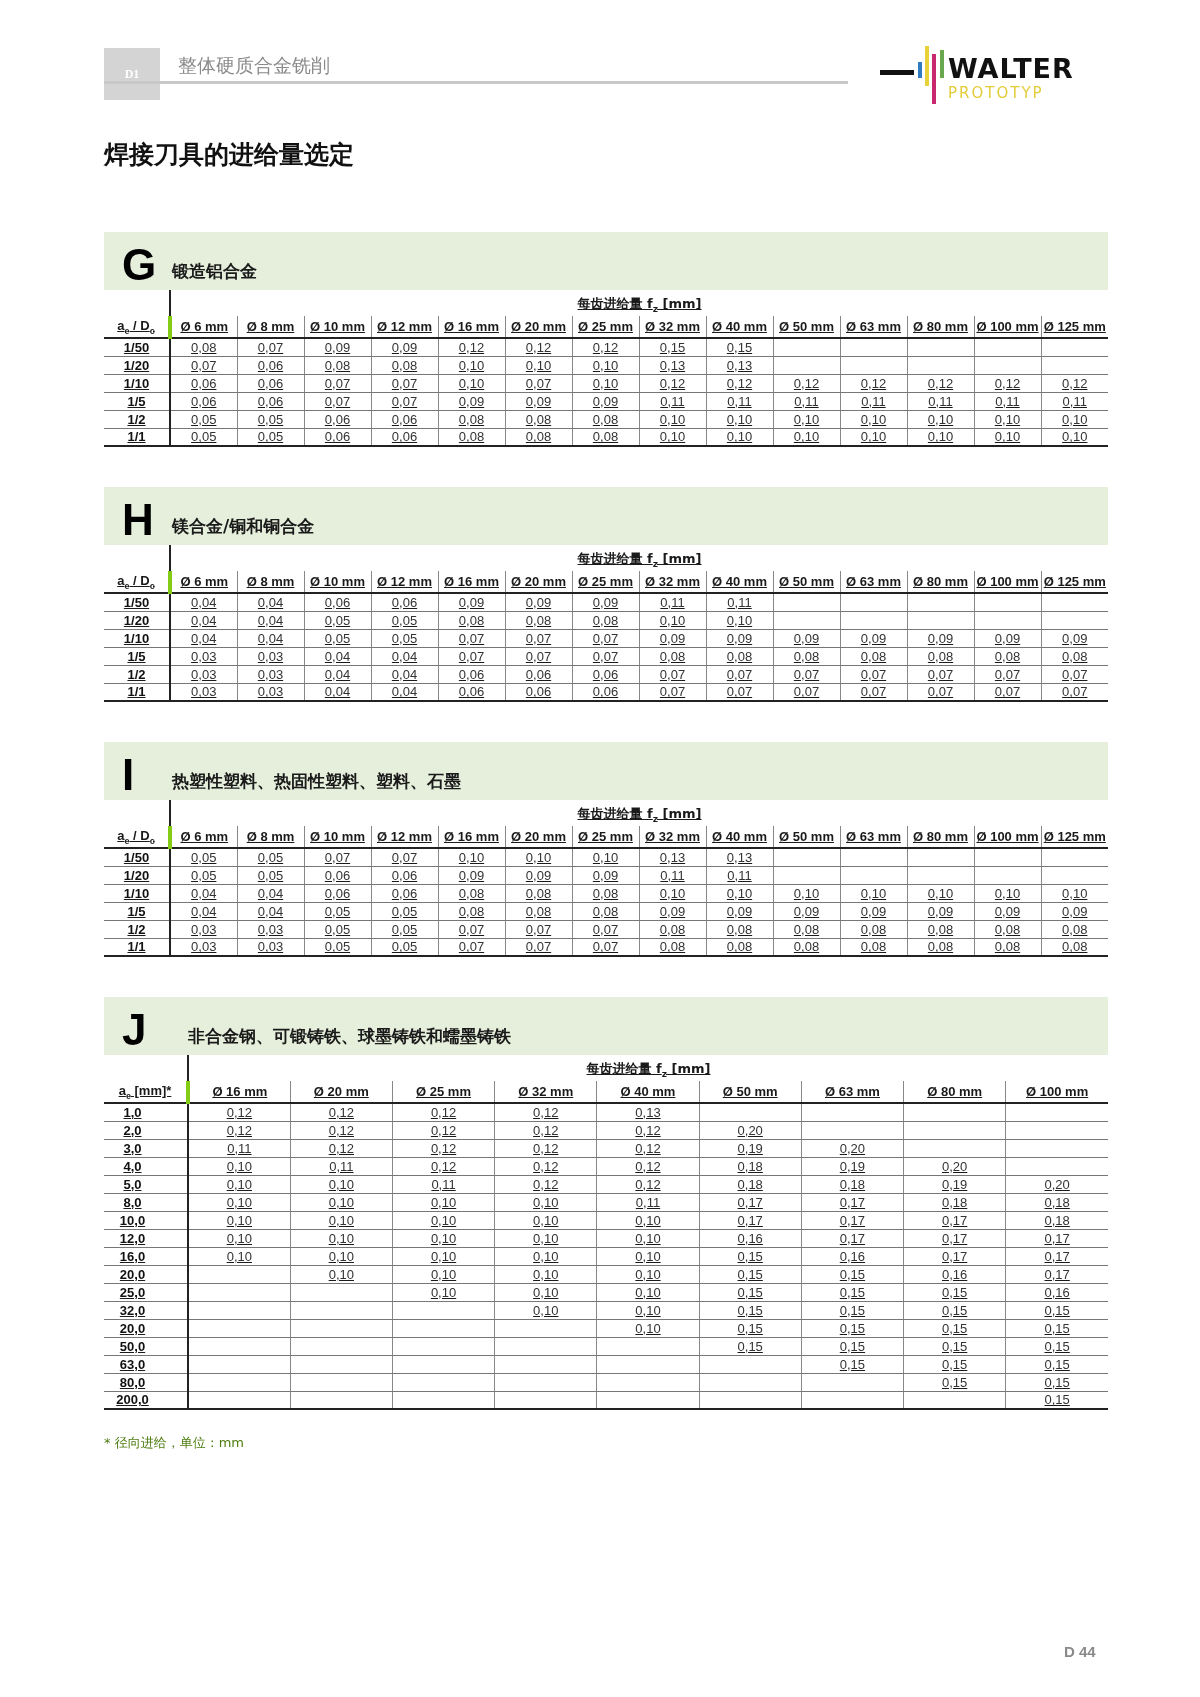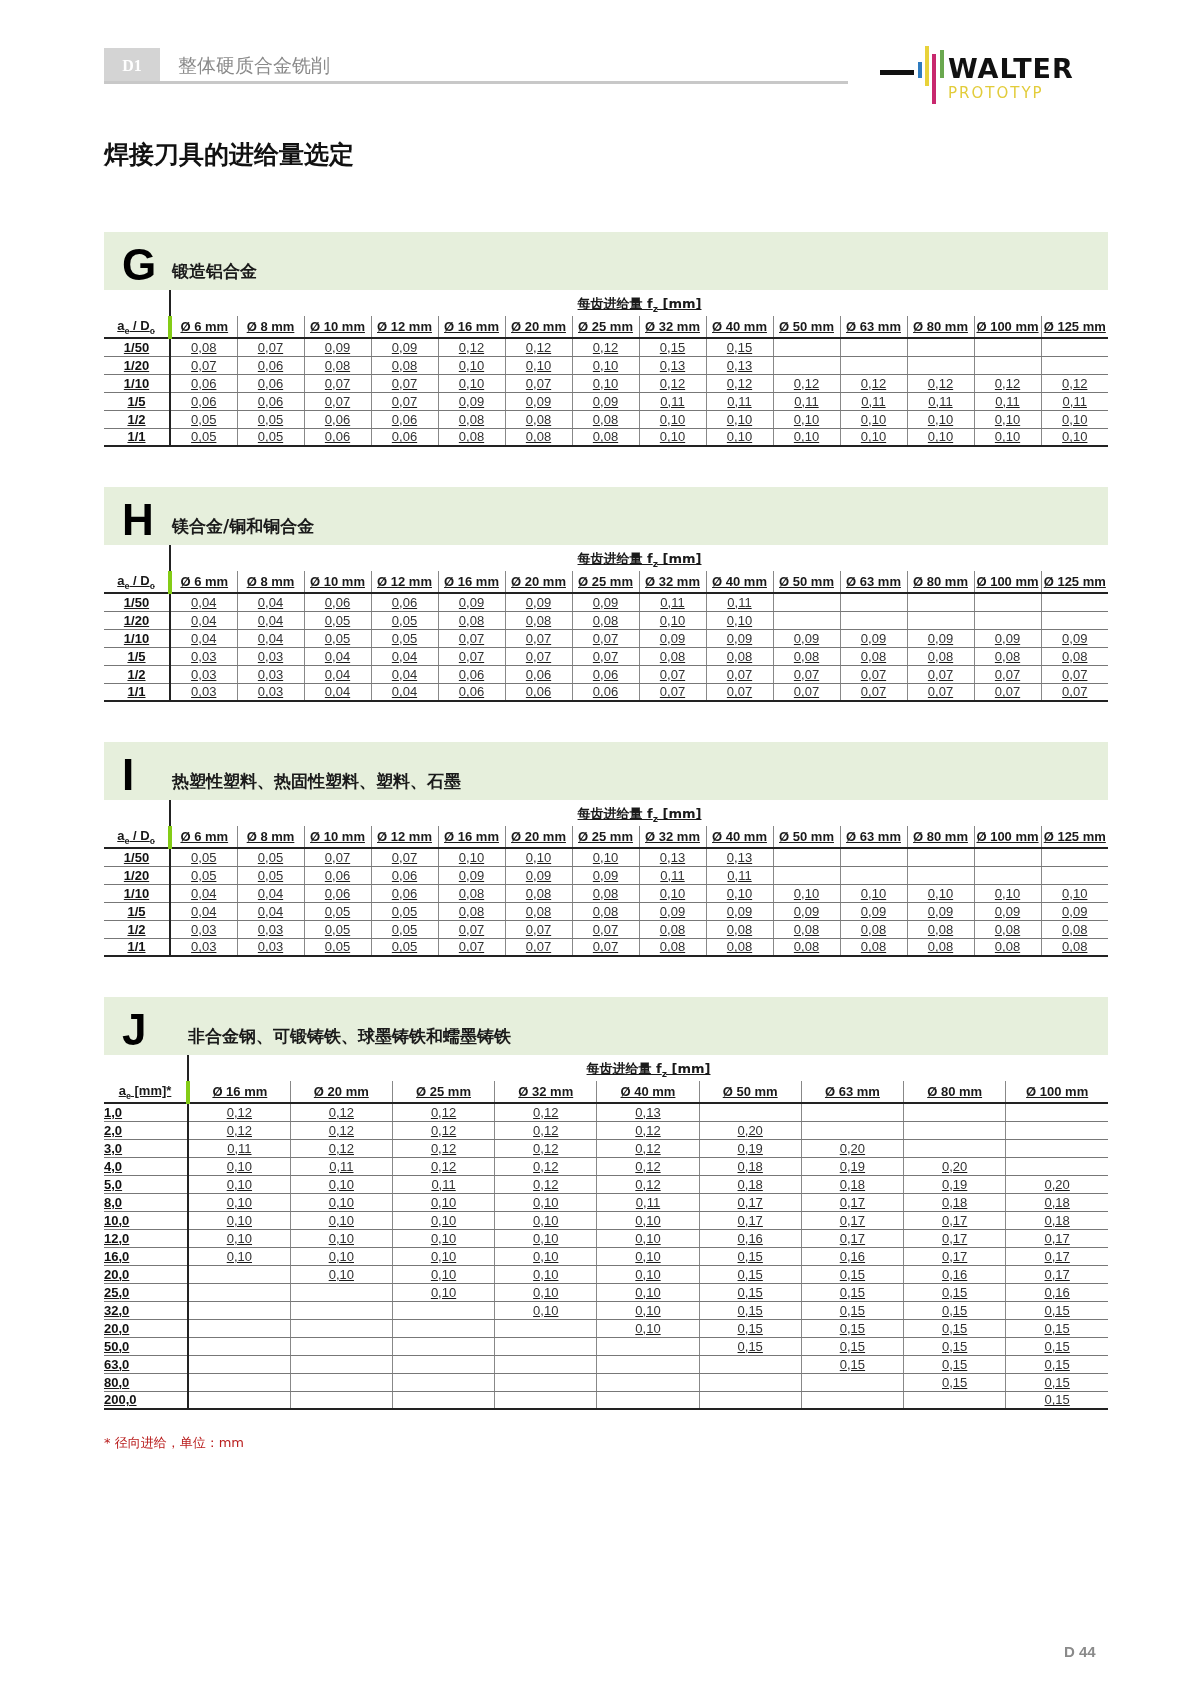--- a/index.html
+++ b/index.html
@@ -2,22 +2,22 @@
 <html><head>
 <meta charset="utf-8">
 <style>
   * { box-sizing: border-box; margin: 0; padding: 0; }
   body {
     width: 1200px; height: 1697px; background: #ffffff;
     font-family: "DejaVu Sans", "Liberation Sans", sans-serif;
     color: #1a1a1a; position: relative; overflow: hidden;
   }
   .hdr-chip {
-    position: absolute; left: 104px; top: 48px; width: 56px; height: 36px;
-    background: #d4d4d4; color: #ffffff; font-size: 16px; font-weight: bold;
+    position: absolute; left: 104px; top: 48px; width: 56px; height: 52px;
+    background: #d4d4d4; color: #ffffff; font-size: 12px; font-weight: bold;
     display: flex; align-items: center; justify-content: center;
     font-family: Liberation Serif, serif;
   }
   .hdr-title {
     position: absolute; left: 178px; top: 53px; font-size: 19px; color: #8a8a8a;
   }
   .hdr-line {
     position: absolute; left: 104px; top: 81px; width: 744px; height: 3px; background: #c8c8c8;
   }
   .logo { position: absolute; left: 880px; top: 44px; width: 230px; height: 62px; }
@@ -50,24 +50,24 @@
   table.ft .col-row th.lead + th { border-left: none; }
   table.ft tbody td {
     height: 18px; border-bottom: 1px solid #777; border-left: 1px solid #888;
     font-family: "Liberation Sans", sans-serif; color: #333; font-size: 13px;
   }
   table.ft tbody td.lead {
     font-weight: bold; color: #111; border-left: none; border-right: 2px solid #222;
   }
   table.ft tbody td.lead + td { border-left: none; }
   table.ft tbody tr:last-child td { border-bottom: 2px solid #222; }
-  table.ft.j tbody td.lead { text-align: left; padding-right: 26px; }
+  table.ft.j tbody td.lead { text-align: center; padding-right: 26px; }
   sub { font-size: 9px; }
 
-  .footnote { position: absolute; left: 104px; top: 1434px; font-size: 13px; color: #b91c1c; }
+  .footnote { position: absolute; left: 104px; top: 1434px; font-size: 13px; color: #4d7c0f; }
   .pageno {
     position: absolute; left: 1064px; top: 1643px; font-size: 15px; font-weight: bold; color: #8a8a8a;
     font-family: "Liberation Sans", sans-serif;
   }
 </style>
 </head>
 <body>
 
 <div class="hdr-chip">D1</div>
 <div class="hdr-title">整体硬质合金铣削</div>

